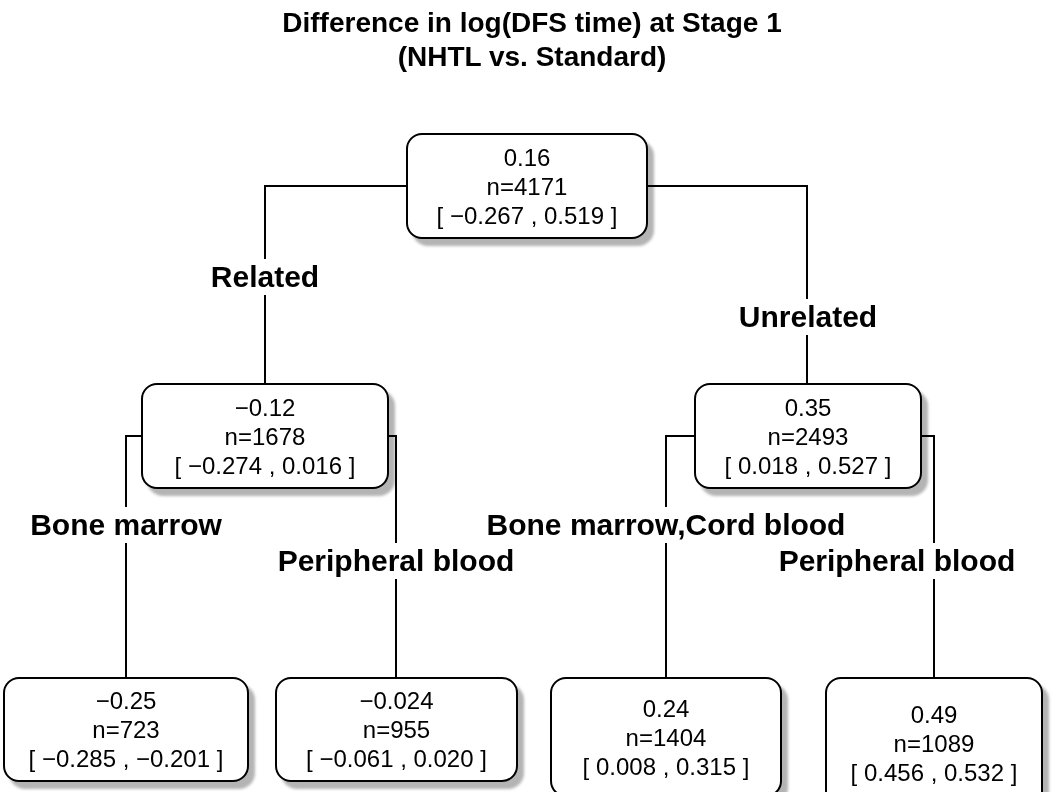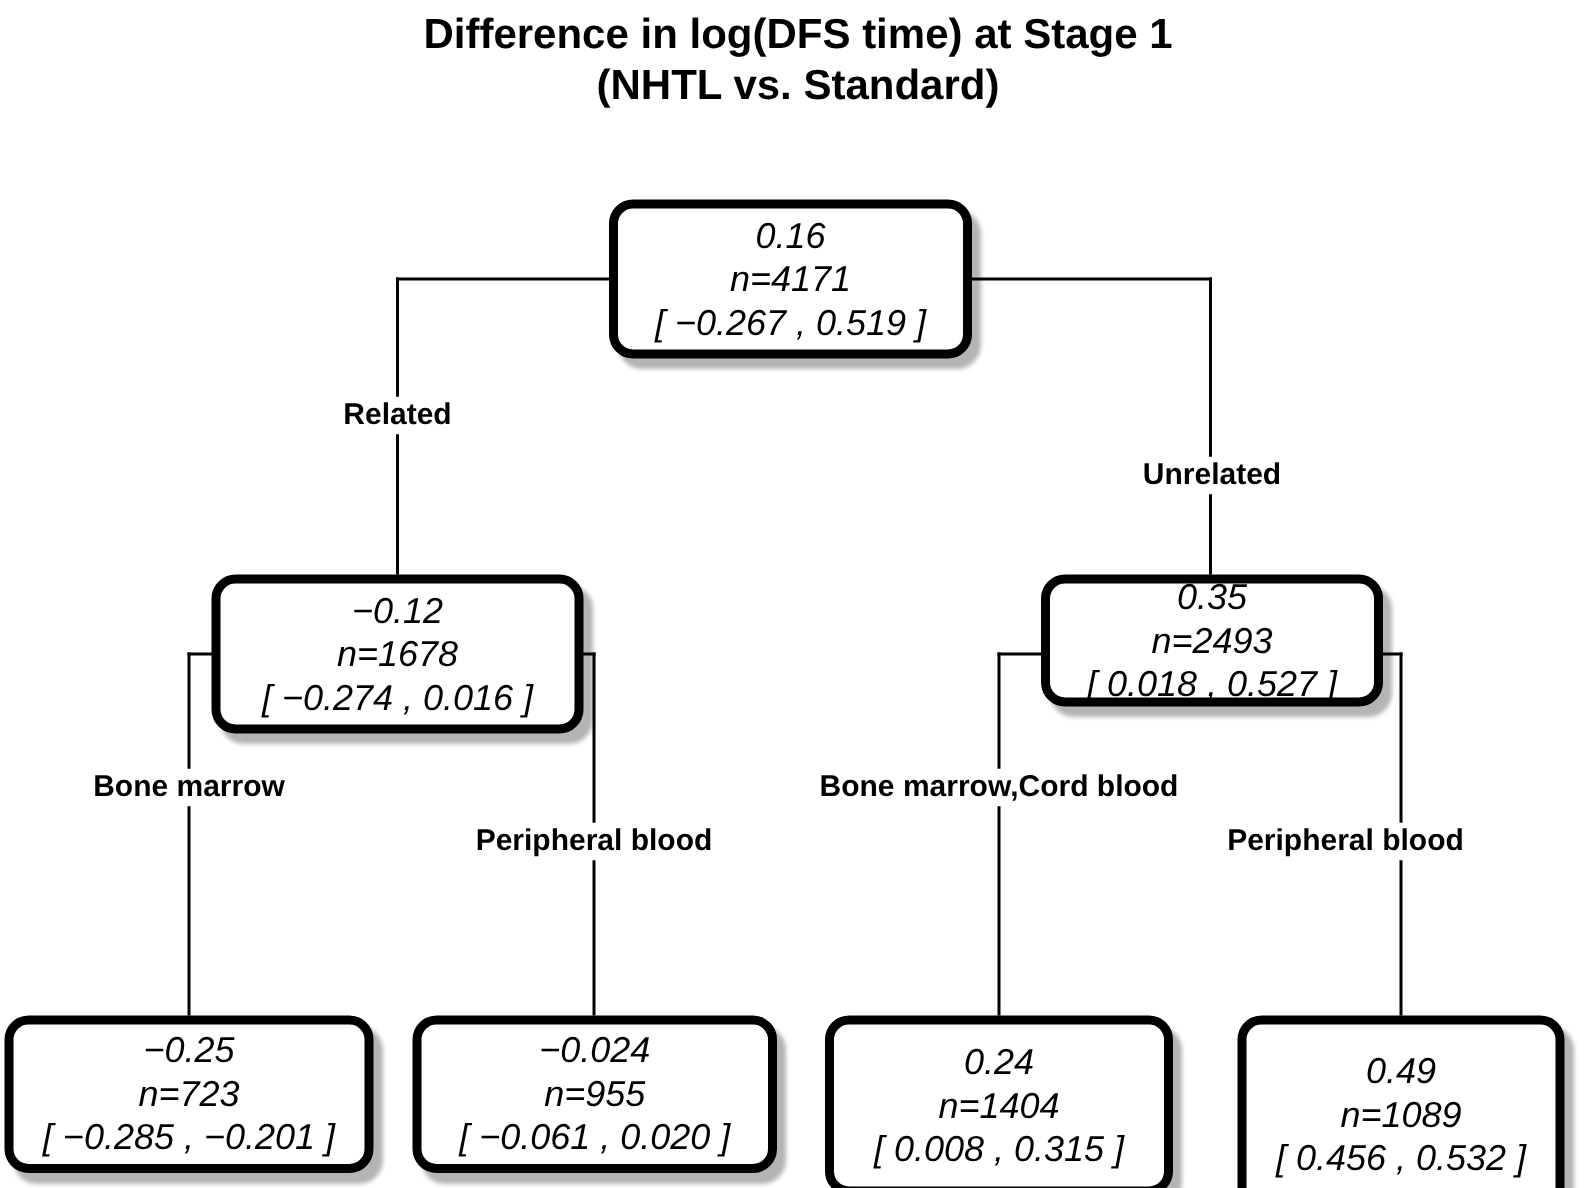--- a/index.html
+++ b/index.html
@@ -5,32 +5,32 @@
   html,body{margin:0;padding:0;background:#ffffff;}
   #canvas{
     position:relative;width:1064px;height:792px;background:#ffffff;overflow:hidden;
     font-family:"Liberation Sans", sans-serif;color:#000;
   }
   #title{
     position:absolute;top:6px;left:0;width:100%;text-align:center;
     font-weight:bold;font-size:28px;line-height:34px;
   }
   .node{
-    position:absolute;background:#ffffff;border:6px solid #000000;border-radius:16px;
+    position:absolute;background:#ffffff;border:2px solid #000000;border-radius:16px;
     box-shadow:6px 7px 3px #b4b4b4;z-index:2;
     display:flex;flex-direction:column;justify-content:center;align-items:center;
-    font-size:24px;line-height:29px;text-align:center;box-sizing:border-box;font-style:italic;
+    font-size:24px;line-height:29px;text-align:center;box-sizing:border-box;
   }
   .hline,.vline{position:absolute;background:#000;z-index:3;}
   .hline{height:2px;}
   .vline{width:2px;}
   .edge-label{
     position:absolute;transform:translate(-50%,-50%);
     background:#ffffff;padding:1px 4px;white-space:nowrap;
-    font-weight:bold;font-size:20px;z-index:4;
+    font-weight:bold;font-size:30px;z-index:4;
   }
 </style>
 </head>
 <body>
 
 <div id="canvas">
 
   <div id="title">
     <div>Difference in log(DFS time) at Stage 1</div>
     <div>(NHTL vs. Standard)</div>
@@ -56,21 +56,21 @@
     <div>n=4171</div>
     <div>[ −0.267 , 0.519 ]</div>
   </div>
 
   <div class="node" style="left:141px;top:383px;width:248px;height:106px;">
     <div>−0.12</div>
     <div>n=1678</div>
     <div>[ −0.274 , 0.016 ]</div>
   </div>
 
-  <div class="node" style="left:694px;top:383px;width:228px;height:88px;">
+  <div class="node" style="left:694px;top:383px;width:228px;height:106px;">
     <div>0.35</div>
     <div>n=2493</div>
     <div>[ 0.018 , 0.527 ]</div>
   </div>
 
   <div class="node" style="left:3px;top:677px;width:246px;height:105px;text-align:center;">
     <div>−0.25</div>
     <div>n=723</div>
     <div>[ −0.285 , −0.201 ]</div>
   </div>

